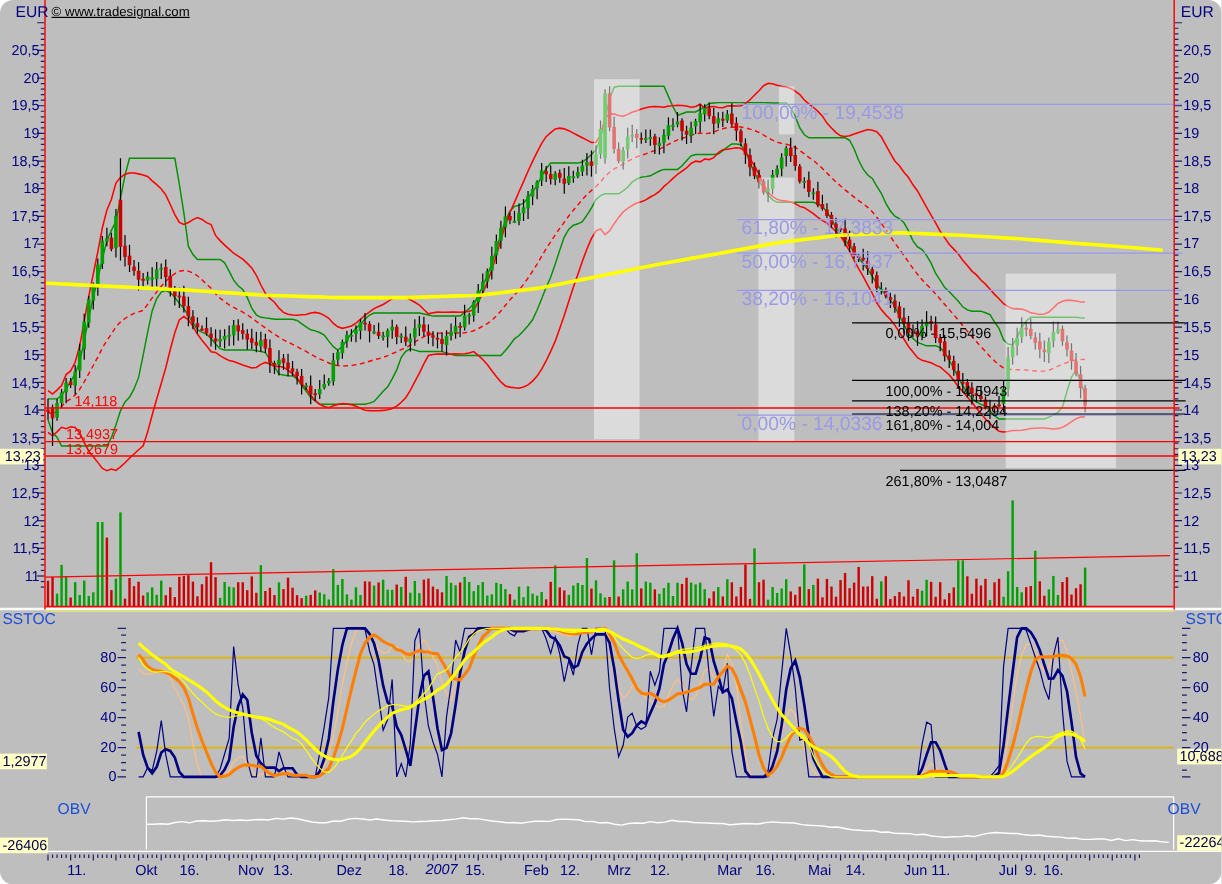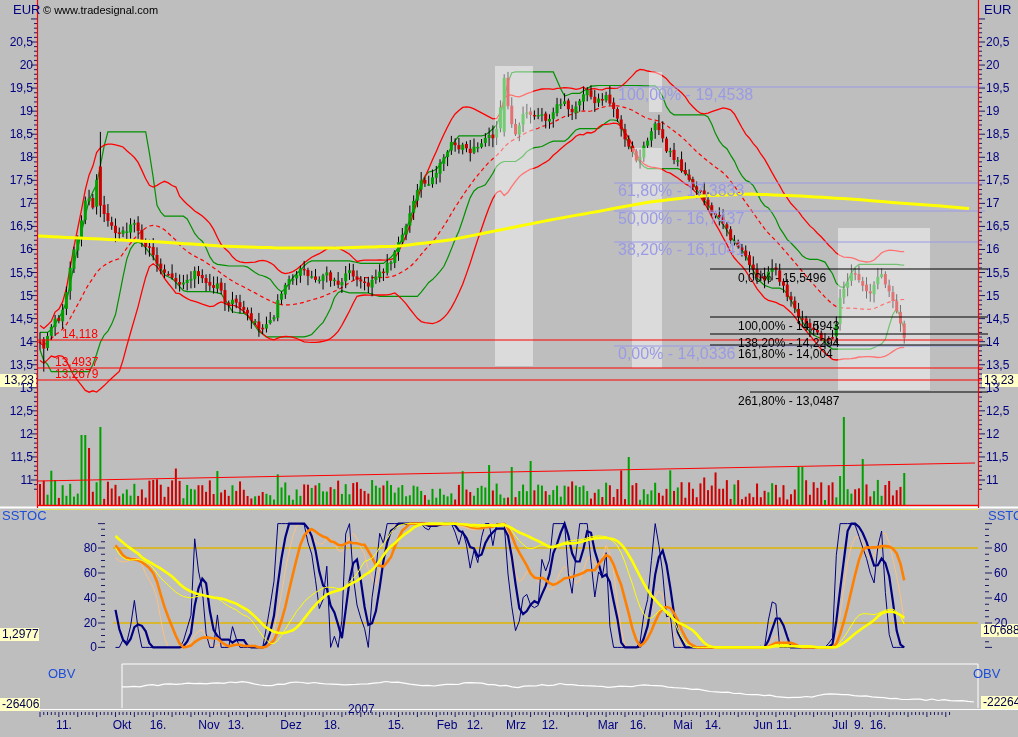--- a/index.html
+++ b/index.html
@@ -1,21 +1,21 @@
 <!DOCTYPE html>
 <html><head>
 <meta charset="utf-8">
 <style>
   html,body{margin:0;padding:0;}
   #screen{position:relative;width:1018px;height:737px;background:#bebebe;overflow:hidden;
-          font-family:"Liberation Sans","DejaVu Sans",sans-serif;}
+          font-family:"Liberation Sans","DejaVu Sans",sans-serif;border-radius:11px;}
   #plot{position:absolute;left:0;top:0;}
   .lbl{position:absolute;white-space:nowrap;line-height:12px;font-size:11px;color:#000080;}
   .cur{font-size:13px;color:#000080;}
-  .copy{font-size:11px;color:#000000;}
+  .copy{font-size:11px;color:#000000;text-decoration:underline;}
   .paneltitle{font-size:13px;color:#1d4ed8;}
   .valbox{position:absolute;background:#ffffc6;color:#00004a;font-size:12px;line-height:13px;
           padding:0 2px;white-space:nowrap;overflow:hidden;}
   .fibblue{font-size:16px;color:#9a9ae6;}
   .fibblack{font-size:12px;color:#000000;margin-left:21px;}
   .redlvl{font-size:12px;color:#ff0000;}
   .tick{font-size:12px;color:#000080;}
 </style>
 </head>
 <body>
@@ -1316,21 +1316,21 @@
       <div class="lbl tick" style="left: 986px; top: 450.947px;">11,5</div>
       <div class="lbl tick" style="right: 985px; top: 474px;">11</div>
       <div class="lbl tick" style="left: 986px; top: 474px;">11</div>
       <div class="lbl tick" style="left: 44px; top: 719px; width: 40px; text-align: center;">11.</div>
       <div class="lbl tick" style="left: 102px; top: 719px; width: 40px; text-align: center;">Okt</div>
       <div class="lbl tick" style="left: 138px; top: 719px; width: 40px; text-align: center;">16.</div>
       <div class="lbl tick" style="left: 189px; top: 719px; width: 40px; text-align: center;">Nov</div>
       <div class="lbl tick" style="left: 216px; top: 719px; width: 40px; text-align: center;">13.</div>
       <div class="lbl tick" style="left: 271px; top: 719px; width: 40px; text-align: center;">Dez</div>
       <div class="lbl tick" style="left: 312px; top: 719px; width: 40px; text-align: center;">18.</div>
-      <div class="lbl tick" style="left: 348px; top: 703px; width: 40px; ">2007</div>
+      <div class="lbl tick" style="left: 348px; top: 718px; width: 40px; text-align: center; font-style: italic;">2007</div>
       <div class="lbl tick" style="left: 376px; top: 719px; width: 40px; text-align: center;">15.</div>
       <div class="lbl tick" style="left: 427px; top: 719px; width: 40px; text-align: center;">Feb</div>
       <div class="lbl tick" style="left: 455px; top: 719px; width: 40px; text-align: center;">12.</div>
       <div class="lbl tick" style="left: 506px; top: 719px; width: 40px; ">Mrz</div>
       <div class="lbl tick" style="left: 530px; top: 719px; width: 40px; text-align: center;">12.</div>
       <div class="lbl tick" style="left: 588px; top: 719px; width: 40px; text-align: center;">Mar</div>
       <div class="lbl tick" style="left: 618px; top: 719px; width: 40px; text-align: center;">16.</div>
       <div class="lbl tick" style="left: 663px; top: 719px; width: 40px; text-align: center;">Mai</div>
       <div class="lbl tick" style="left: 693px; top: 719px; width: 40px; text-align: center;">14.</div>
       <div class="lbl tick" style="left: 743px; top: 719px; width: 40px; text-align: center;">Jun</div>

